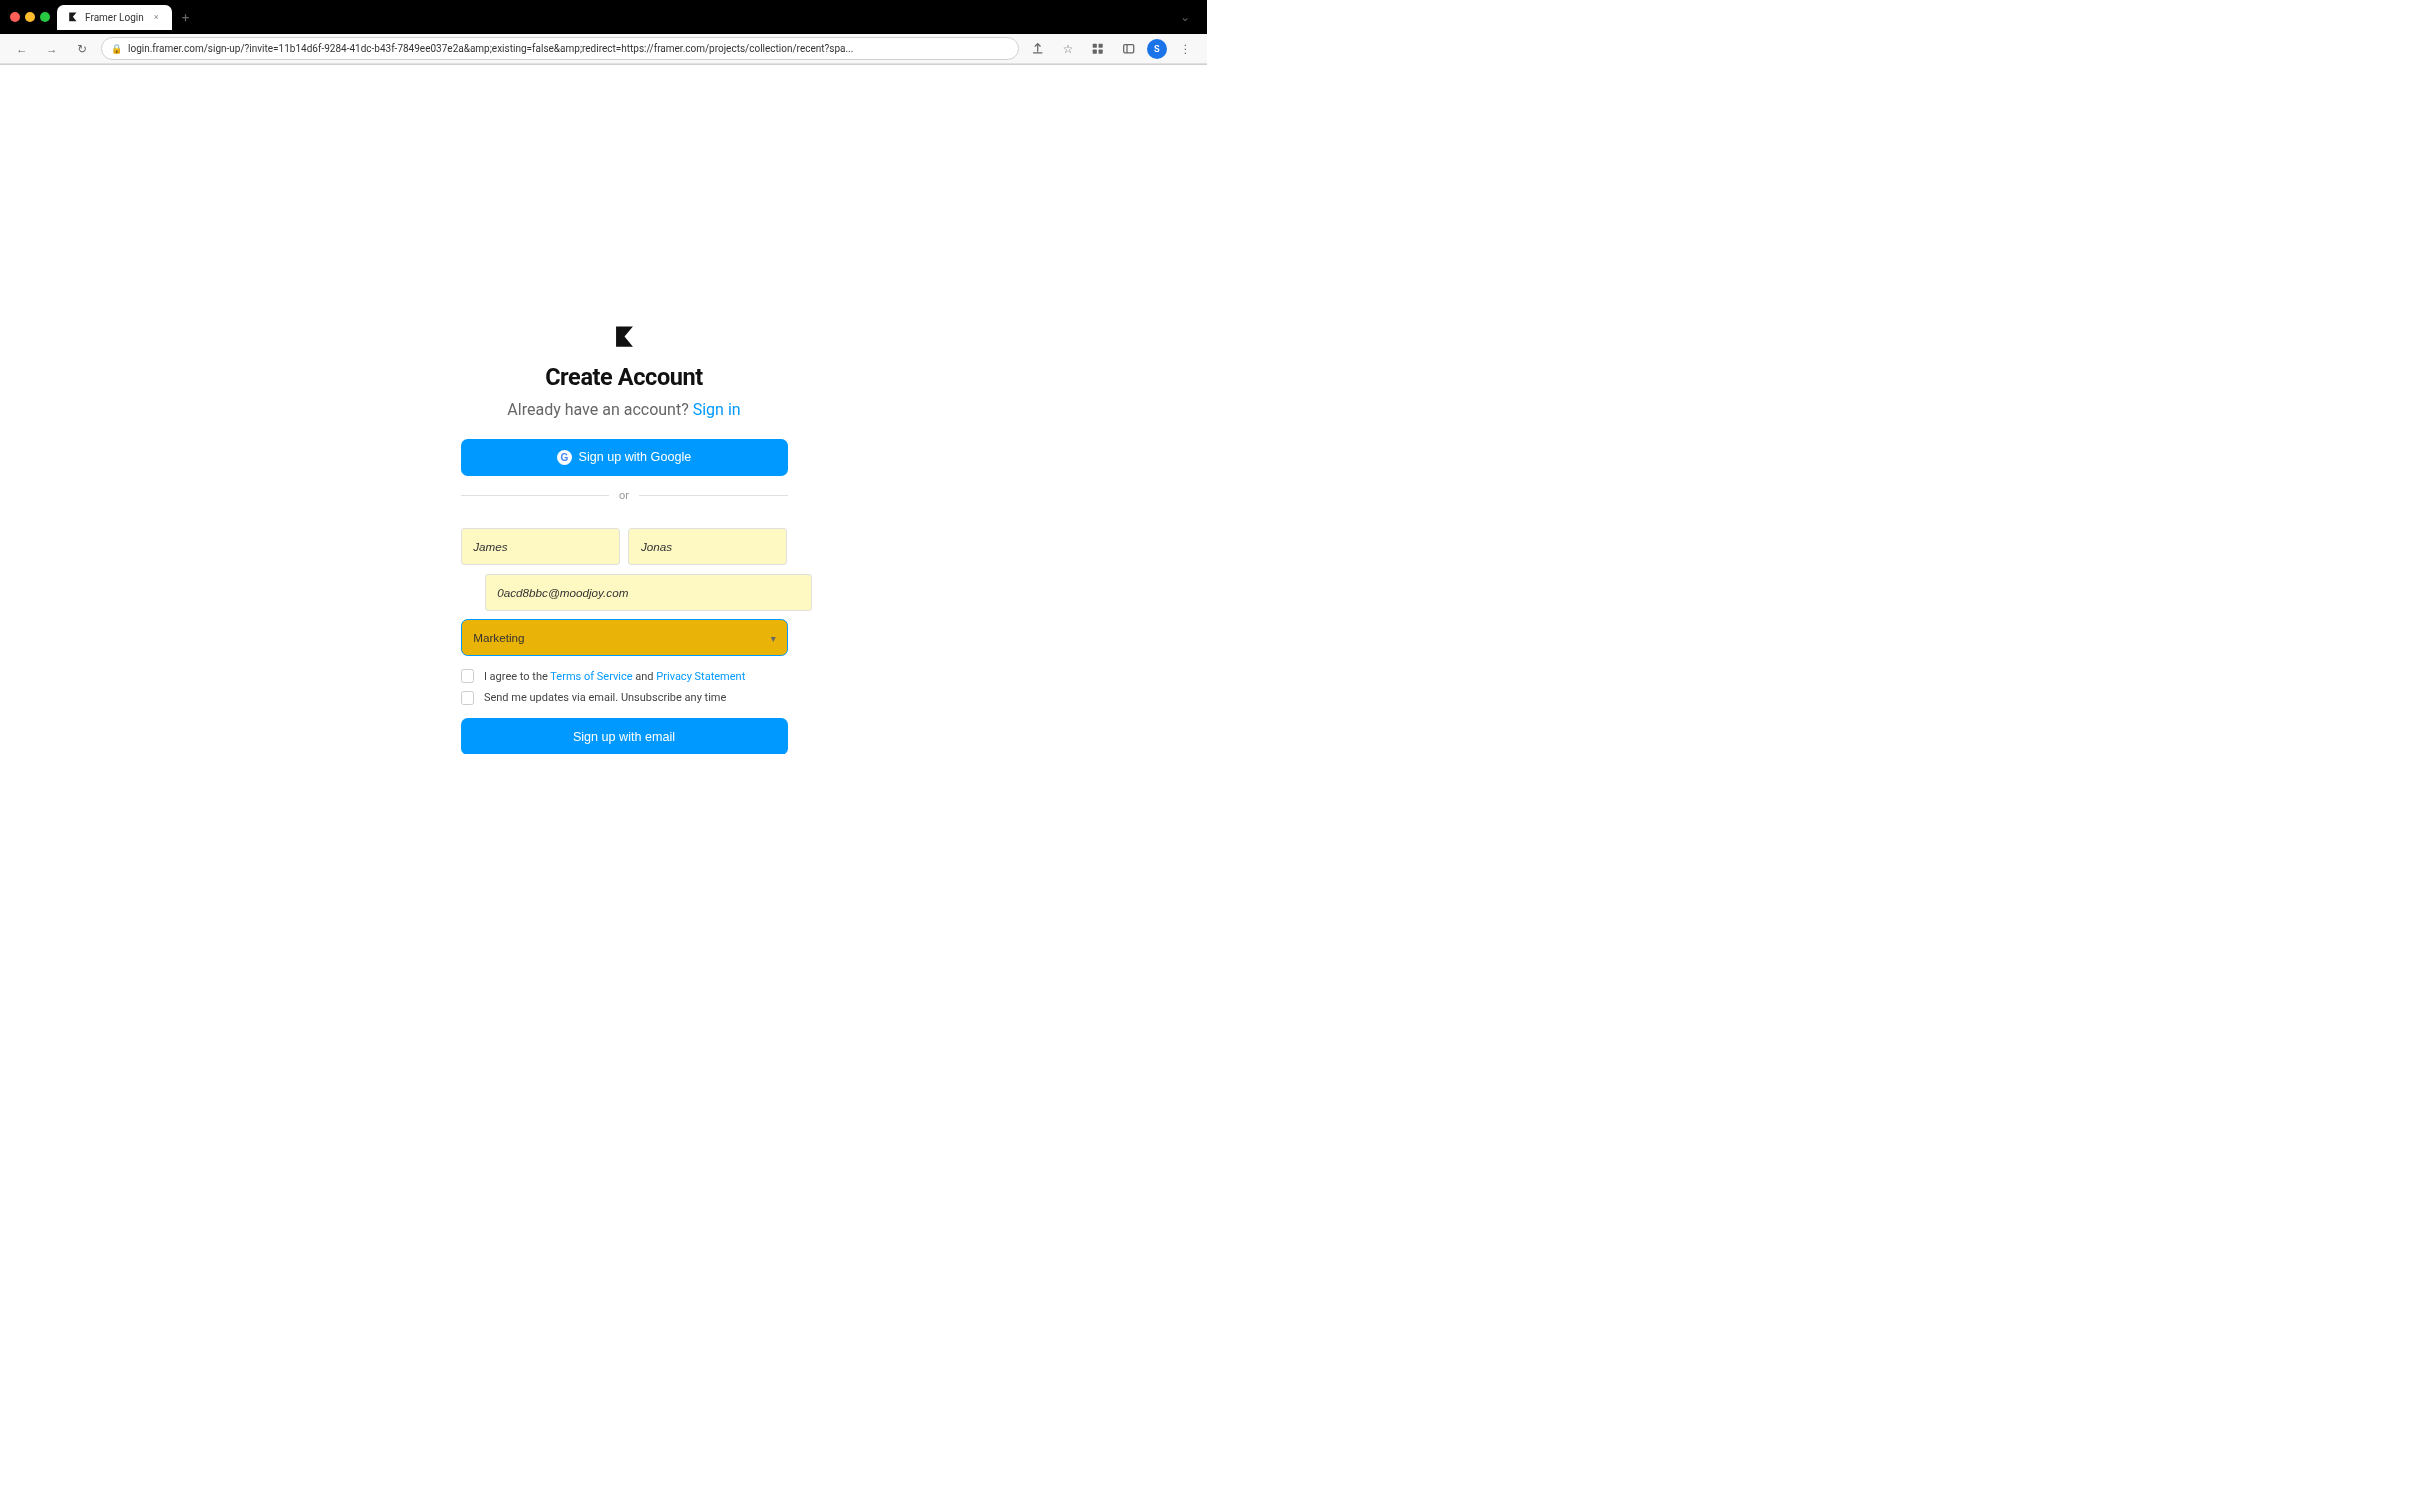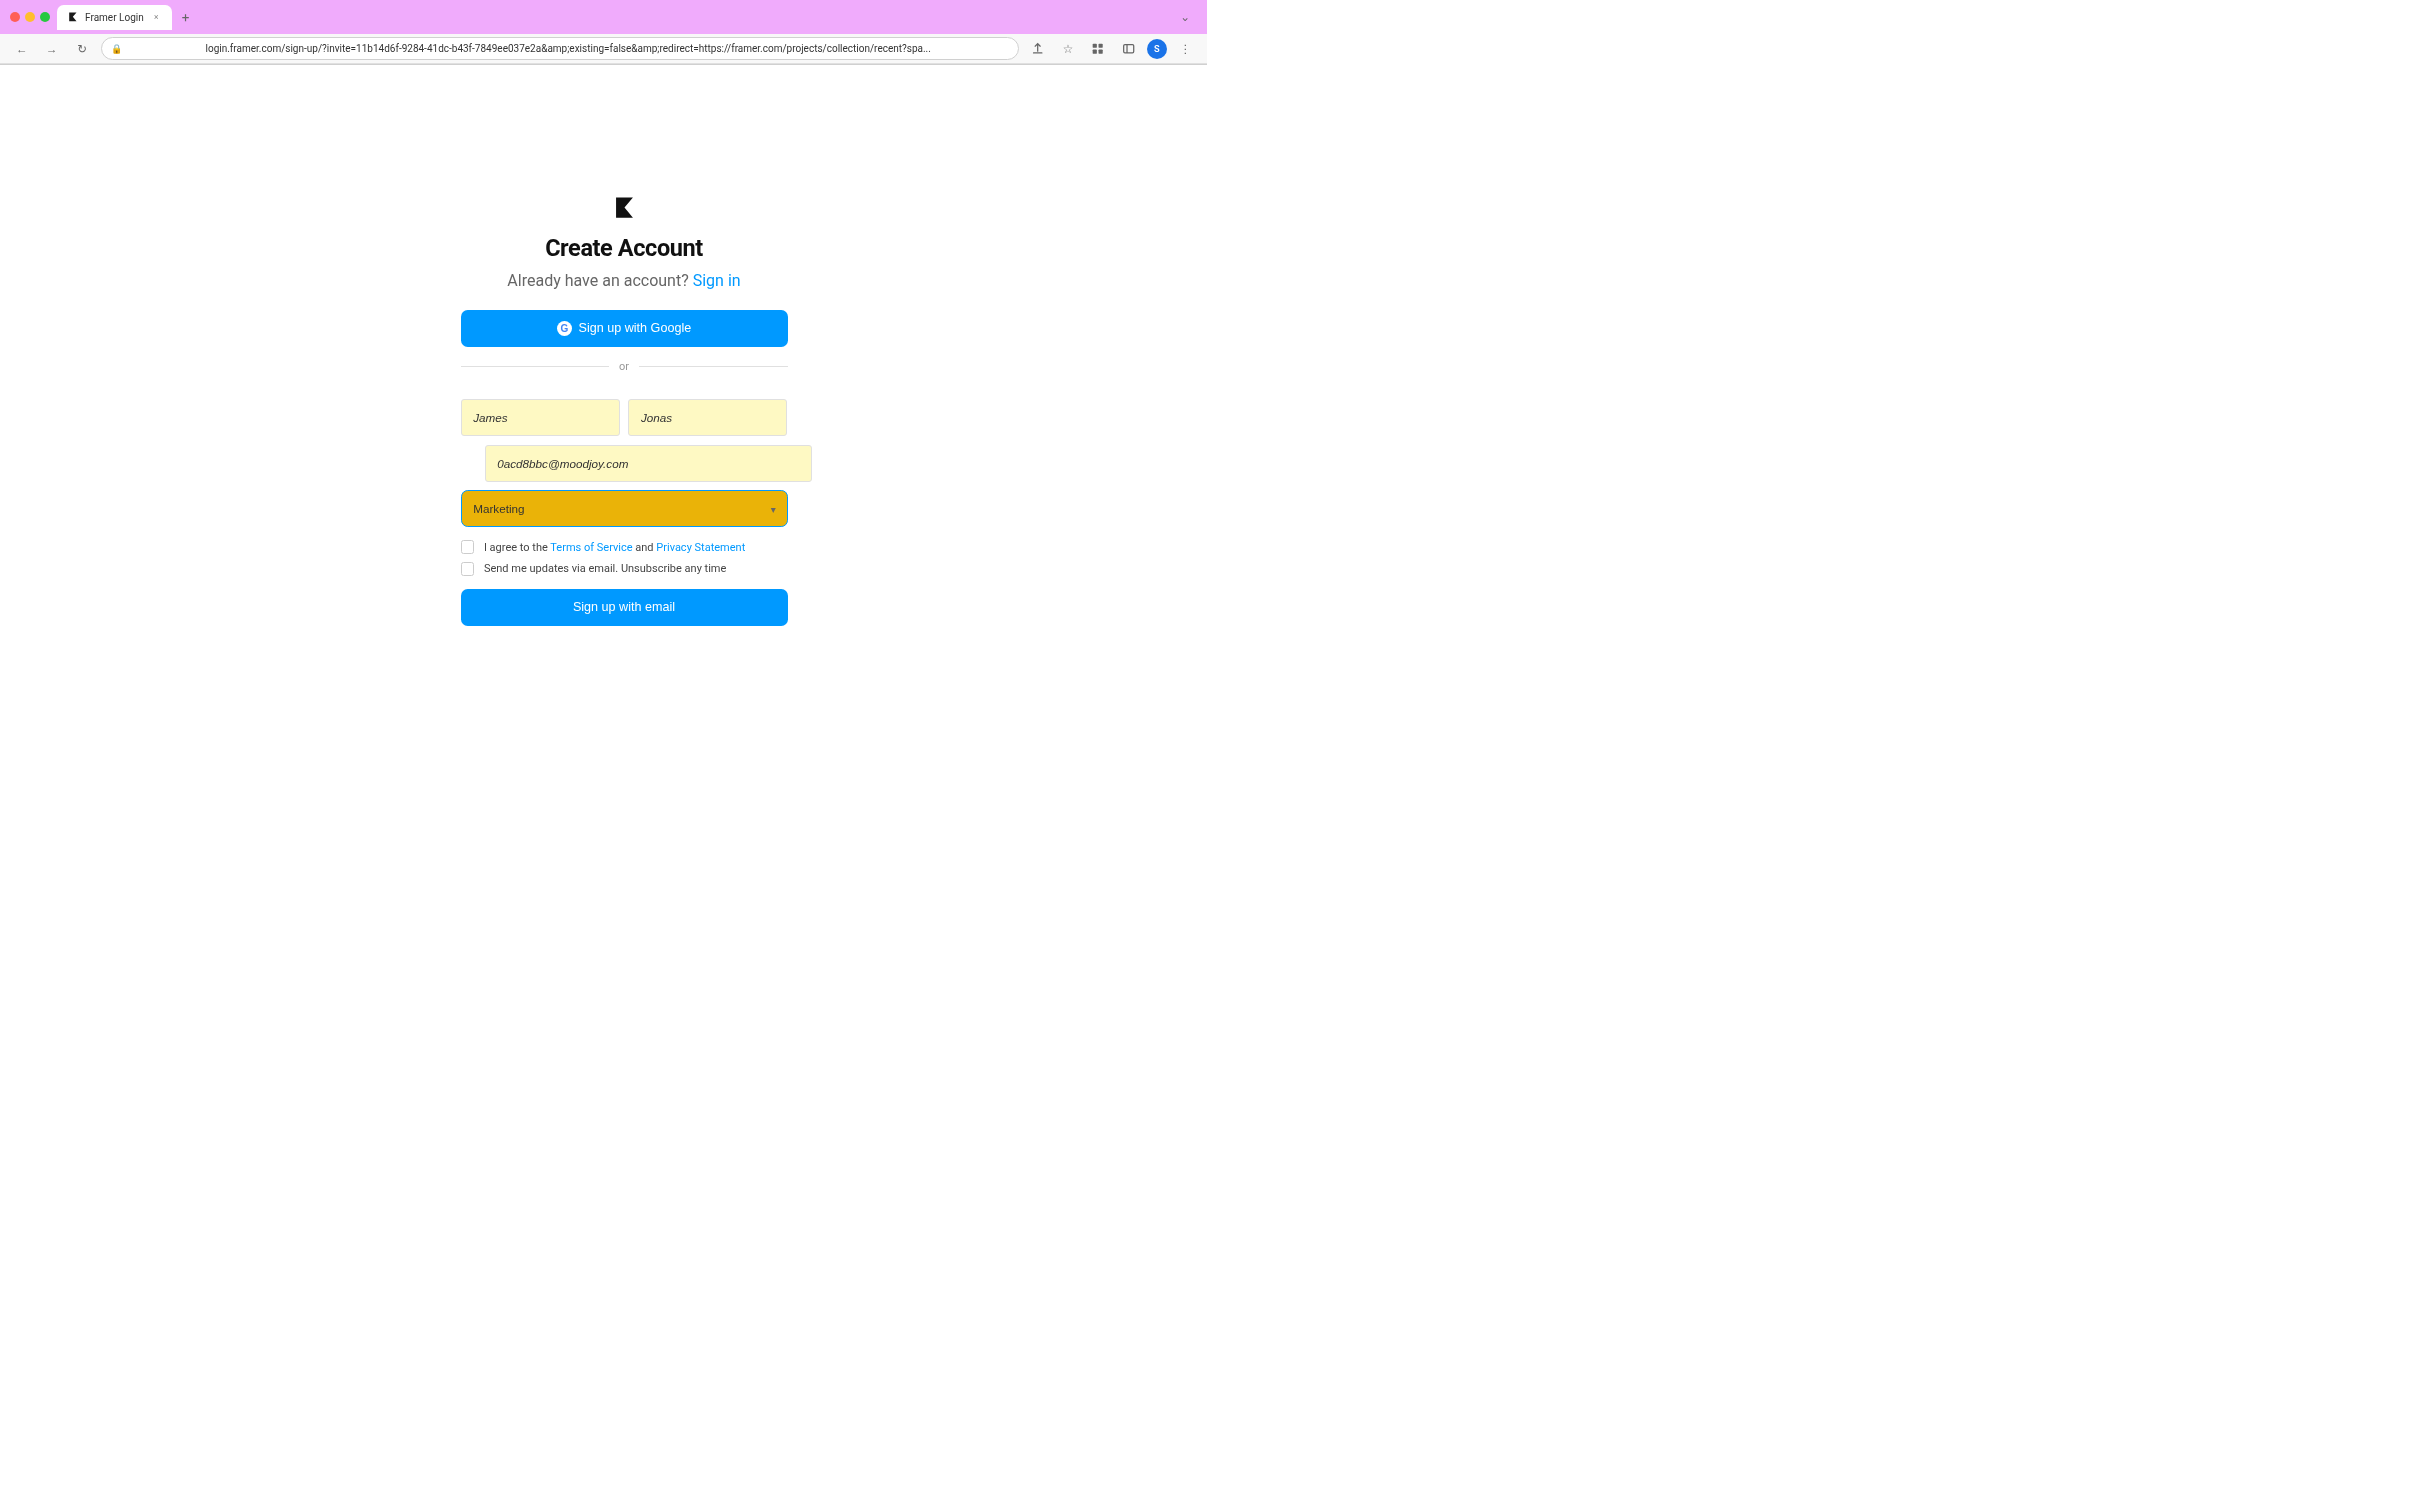--- a/index.html
+++ b/index.html
@@ -11,23 +11,22 @@
     body {
       font-family: -apple-system, BlinkMacSystemFont, 'Segoe UI', Roboto, sans-serif;
       background: #ffffff;
       width: 1207px;
       height: 754px;
       overflow: hidden;
     }
 
     
     .browser-chrome {
-      background: #f0abfc;
+      background: #000000;
       border-bottom: 0.8px solid #d0d0d0;
-      text-align: center;
     }
 
     .title-bar {
       display: flex;
       align-items: center;
       padding: 6.7px 10px;
       gap: 6.7px;
       height: 34px;
     }
 
@@ -167,21 +166,21 @@
       justify-content: center;
       font-size: 9.2px;
       font-weight: 600;
     }
 
     
     .page-content {
       display: flex;
       flex-direction: column;
       align-items: center;
-      justify-content: center;
+      justify-content: flex-end;
       height: calc(754px - 64px);
       background: #ffffff;
       padding-left: 41px;
     }
 
     .form-container {
       display: flex;
       flex-direction: column;
       align-items: center;
       width: 327px;

